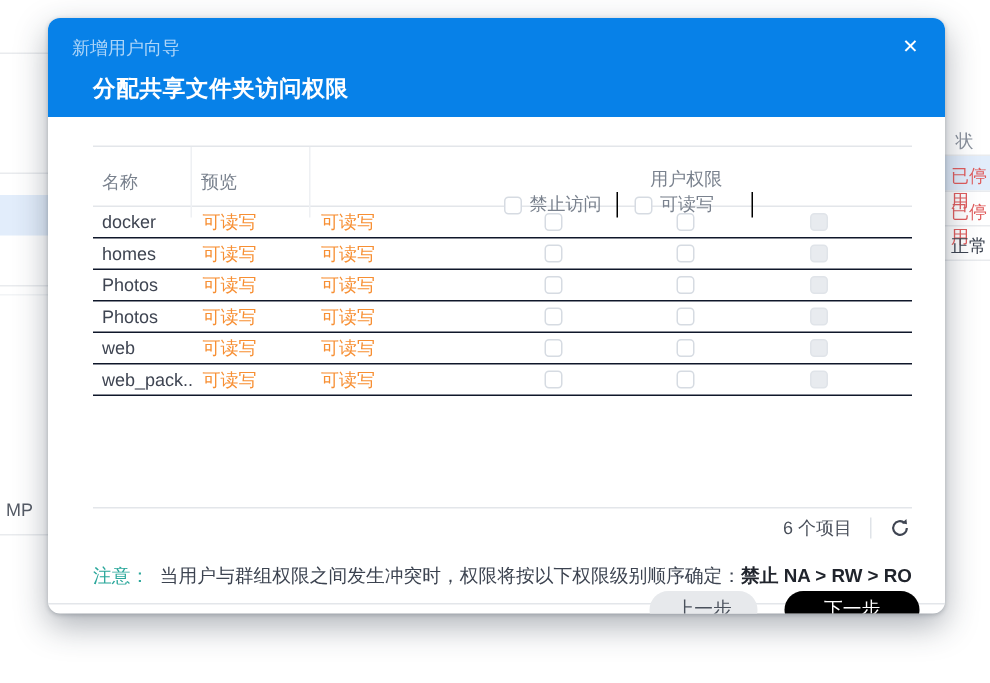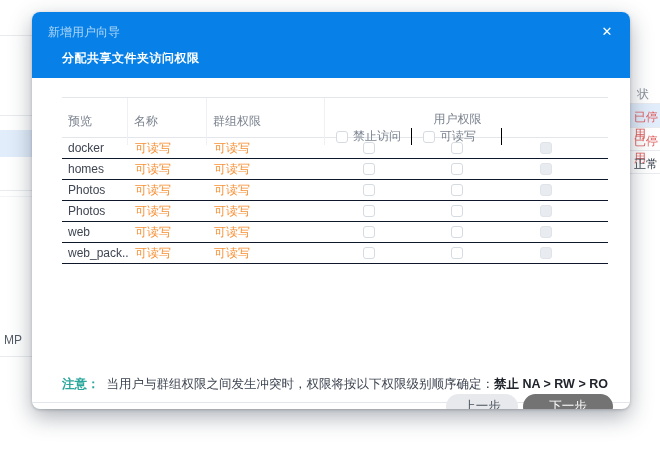--- a/index.html
+++ b/index.html
@@ -22,21 +22,21 @@
     background:#fff;border-radius:8px;overflow:hidden;
     box-shadow:0 8px 22px rgba(40,50,65,.38), 0 1px 3px rgba(40,50,65,.25);
   }
   .dlg-header{position:absolute;left:0;top:0;right:0;height:66px;background:#0781e8;}
   .win-title{position:absolute;left:16px;top:12px;font-size:12px;color:rgba(235,245,255,.72);}
   .close-btn{
     position:absolute;right:14px;top:10px;width:18px;height:18px;
     display:flex;align-items:center;justify-content:center;
     color:#fff;font-size:13px;font-weight:bold;cursor:pointer;
   }
-  .page-title{position:absolute;left:30px;top:38px;font-size:12px;font-weight:bold;color:#fff;letter-spacing:.5px;}
+  .page-title{position:absolute;left:30px;top:38px;font-size:15px;font-weight:bold;color:#fff;letter-spacing:.5px;}
 
   
   .tbl{position:absolute;left:30px;top:85px;width:546px;font-size:12px;}
   .thead{
     display:grid;grid-template-columns:66px 79px 118px 87px 90px 88px 18px;
     height:41px;border-top:1px solid #e3e6ea;border-bottom:1px solid #e3e6ea;
     box-sizing:border-box;color:#7a828e;
   }
   .th{display:flex;align-items:center;padding-left:6px;border-right:1px solid #eef0f3;box-sizing:border-box;}
   .th-group{grid-column:4 / 7;display:flex;flex-direction:column;box-sizing:border-box;}
@@ -60,32 +60,32 @@
     position:absolute;left:30px;top:326px;width:546px;height:27px;
     border-top:1px solid #e3e6ea;box-sizing:border-box;
     display:flex;align-items:center;justify-content:flex-end;
   }
   .item-count{font-size:12px;color:#4a505b;margin-right:12px;}
   .vsep{width:1px;height:14px;background:#dfe3e8;margin-right:11px;}
   .refresh-btn{width:16px;height:16px;cursor:pointer;display:flex;align-items:center;justify-content:center;}
 
   
   .note{position:absolute;left:30px;top:364px;right:24px;font-size:12.5px;color:#3c4350;white-space:nowrap;}
-  .note-label{color:#2aa79b;margin-right:7px;font-weight:bold;}
+  .note-label{color:#2aa79b;margin-right:7px;}
   .note-bold{font-weight:bold;color:#20242c;text-align:center;}
 
   
   .btnbar{
     position:absolute;left:0;right:0;top:390px;bottom:0;
     border-top:1px solid #e3e6ea;display:flex;align-items:center;justify-content:flex-end;
-    padding-right:17px;gap:5px;box-sizing:border-box;
+    padding-right:17px;gap:18px;box-sizing:border-box;
   }
   .btn{height:25px;border-radius:13px;font-size:12.5px;display:flex;align-items:center;justify-content:center;cursor:pointer;box-sizing:border-box;font-family:inherit;}
   .btn-prev{width:72px;background:#e7e9ec;color:#4a515c;}
-  .btn-next{width:90px;background:#737373;color:#fff;text-decoration:underline;}
+  .btn-next{width:90px;background:#000000;color:#fff;text-decoration:underline;}
 </style>
 </head>
 <body>
 
 <div class="bg-line" style="left:0;top:35px;width:32px;"></div>
 <div class="bg-line" style="left:0;top:115px;width:32px;"></div>
 <div class="bg-sel" style="left:0;top:130px;width:32px;height:27px;"></div>
 <div class="bg-line" style="left:0;top:190px;width:32px;"></div>
 <div class="bg-line" style="left:0;top:196px;width:32px;background:#f2f4f6;"></div>
 <div class="bg-text" style="left:4px;top:333px;">MP</div>
@@ -106,23 +106,22 @@
   <div class="dlg-header">
     <div class="win-title">新增用户向导</div>
     <div class="close-btn">
       <span>✕</span>
     </div>
     <div class="page-title">分配共享文件夹访问权限</div>
   </div>
 
   <div class="tbl">
     <div class="thead">
+      <div class="th">名称</div>
       <div class="th">预览</div>
-      <div class="th">名称</div>
-      <div class="th">群组权限</div>
       <div class="th-group">
         <div class="group-label">用户权限</div>
         <div class="sub-row">
           <div class="sub-cell">
             <span class="cb"></span>
             <span>禁止访问</span>
           </div>
           <div class="sub-cell">
             <span class="cb"></span>
             <span>可读写</span>
@@ -218,20 +217,30 @@
             <span class="cb"></span>
           </div>
           <div class="cell-cb">
             <span class="cb disabled"></span>
           </div>
           <div class="cell-cb"></div>
         </div>
       </div>
   </div>
 
+  <div class="list-footer">
+    <span class="item-count">6 个项目</span>
+    <span class="vsep"></span>
+    <span class="refresh-btn">
+      <svg width="14" height="14" viewBox="0 0 16 16">
+        <path d="M13.2 8a5.2 5.2 0 1 1-1.7-3.85" fill="none" stroke="#3f4552" stroke-width="1.6"></path>
+        <path d="M12.9 1.2 L13.3 5.1 L9.4 4.3 Z" fill="#3f4552"></path>
+      </svg>
+    </span>
+  </div>
 
   <div class="note">
     <span class="note-label">注意：</span><span>当用户与群组权限之间发生冲突时，权限将按以下权限级别顺序确定：</span><span class="note-bold">禁止 NA &gt; RW &gt; RO</span>
   </div>
 
   <div class="btnbar">
     <div class="btn btn-prev">上一步</div>
     <div class="btn btn-next">下一步</div>
   </div>
 

